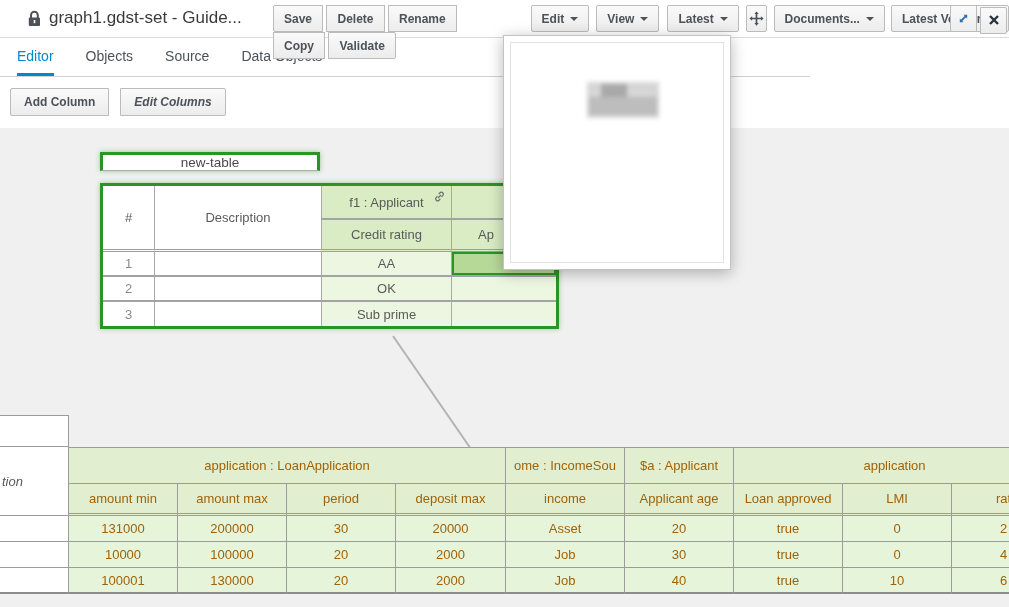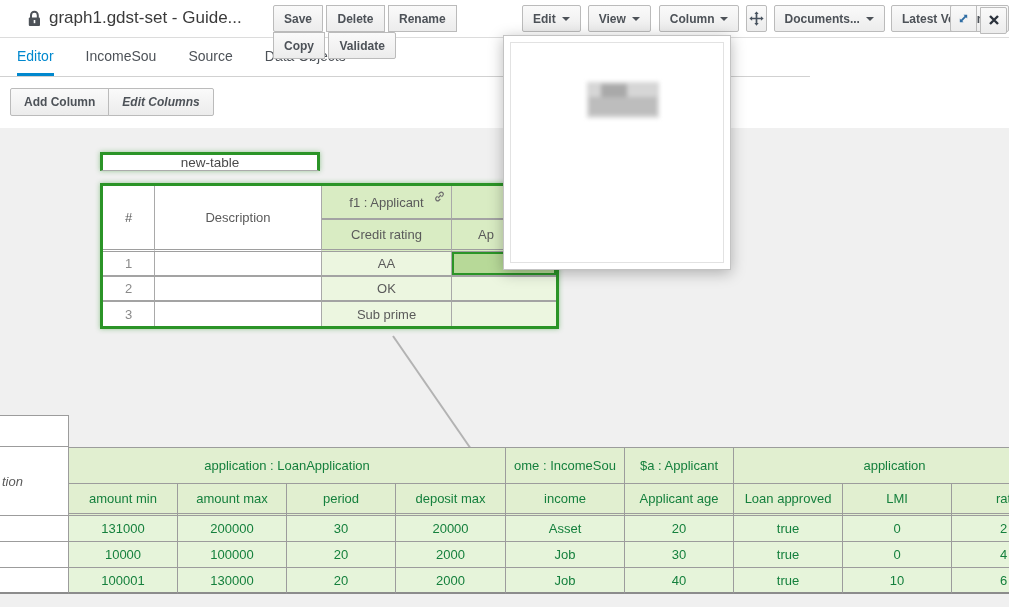--- a/index.html
+++ b/index.html
@@ -32,21 +32,21 @@
   .m-move{margin-left:7px}.m-docs{margin-left:7px}.m-ver{margin-left:6px}
 
   
   .tabbar { position:absolute; left:0; top:38px; width:810px; height:39px;
     background:#fff; border-bottom:1px solid #d1d1d1; display:flex; padding-left:17px; z-index:4; }
   .tab { display:flex; align-items:center; height:38px; margin-right:32px;
     font-size:14px; color:#4d5258; border-bottom:3px solid transparent; cursor:default; }
   .tab.active { color:#0088ce; border-bottom-color:#0088ce; }
 
   
-  .actionbar { position:absolute; left:10px; top:88px; display:flex; z-index:4; }
+  .actionbar { position:absolute; left:10px; top:88px; display:flex; z-index:4;gap:12px; }
   .actionbar .btn { height:28px; border-radius:0; margin-right:-1px; padding:0 13px; }
   .actionbar .btn:first-child{ border-radius:2px 0 0 2px; }
   .actionbar .btn:last-child{ border-radius:0 2px 2px 0;font-style:italic; }
 
   
   .canvas { position:absolute; left:0; top:128px; width:1009px; height:479px; background:#f0f0f0; z-index:1; }
   .connector { position:absolute; left:0; top:0; width:1009px; height:607px; z-index:2; pointer-events:none; }
 
   
   .ut-title { position:absolute; left:100px; top:152px; width:220px; height:19px; z-index:4;
@@ -80,21 +80,21 @@
   .blur-b { position:absolute; left:17px; top:4px; width:26px; height:14px; background:#a9a9a9; }
   .blur-c { position:absolute; left:5px; top:17px; width:68px; height:18px; background:#bdbdbd; }
 
   
   .lt { position:absolute; left:-1px; top:415px; z-index:3;
     display:grid;
     grid-template-columns:70px 109px 109px 109px 110px 119px 109px 109px 109px 104px;
     grid-template-rows:32px 37px 32px 26px 26px 26px; }
   .lt-cell { border-right:1px solid #9c9c9c; border-bottom:1px solid #9c9c9c;
     display:flex; align-items:center; justify-content:center;
-    font-size:13px; color:#15803d; overflow:hidden; white-space:nowrap; }
+    font-size:13px; color:#a16207; overflow:hidden; white-space:nowrap; }
   .lt-cell.bT { border-top:1px solid #9c9c9c; }
   .lt-cell.bL { border-left:1px solid #9c9c9c; }
   .lt-cell.white { background:#fff;font-style:italic; }
   .lt-cell.ghdr { background:#e1efd0; }
   .lt-cell.shdr { background:#e1efd0; border-bottom:3px double #9c9c9c; }
   .lt-cell.dat { background:#e6f4da; }
   .lt-cell.rEnd { border-bottom:2px solid #8c8c8c; }
   .lt-cell.frag { justify-content:flex-start; padding-left:2px; color:#5a5a5a; }
 </style>
 </head>
@@ -128,21 +128,21 @@
       </span>
       <button class="btn m-edit">
         <span>Edit</span>
           <span class="caret"></span>
       </button>
       <button class="btn m-view">
         <span>View</span>
           <span class="caret"></span>
       </button>
       <button class="btn m-insert">
-        <span>Column</span>
+        <span>Latest</span>
           <span class="caret"></span>
       </button>
       <button class="btn icon-btn m-move">
         <svg width="15" height="15" viewBox="0 0 16 16">
           <path d="M8 2.6 L8 13.4 M2.6 8 L13.4 8" stroke="#47525e" stroke-width="1.8"></path>
           <polygon points="8,0.4 5.7,3.3 10.3,3.3" fill="#47525e"></polygon>
           <polygon points="8,15.6 5.7,12.7 10.3,12.7" fill="#47525e"></polygon>
           <polygon points="0.4,8 3.3,5.7 3.3,10.3" fill="#47525e"></polygon>
           <polygon points="15.6,8 12.7,5.7 12.7,10.3" fill="#47525e"></polygon>
         </svg>
@@ -170,21 +170,21 @@
           <svg width="10" height="10" viewBox="0 0 10 10">
             <path d="M1 1 L9 9 M9 1 L1 9" stroke="#2b323c" stroke-width="2.4"></path>
           </svg>
         </button>
       </span>
     </div>
   </div>
 
   <div class="tabbar">
     <div class="tab active">Editor</div>
-    <div class="tab">IncomeSou</div>
+    <div class="tab">Objects</div>
     <div class="tab">Source</div>
     <div class="tab">Data Objects</div>
   </div>
 
   <div class="actionbar">
     <button class="btn">Add Column</button>
     <button class="btn">Edit Columns</button>
   </div>
 
   <div class="ut-title">new-table</div>

